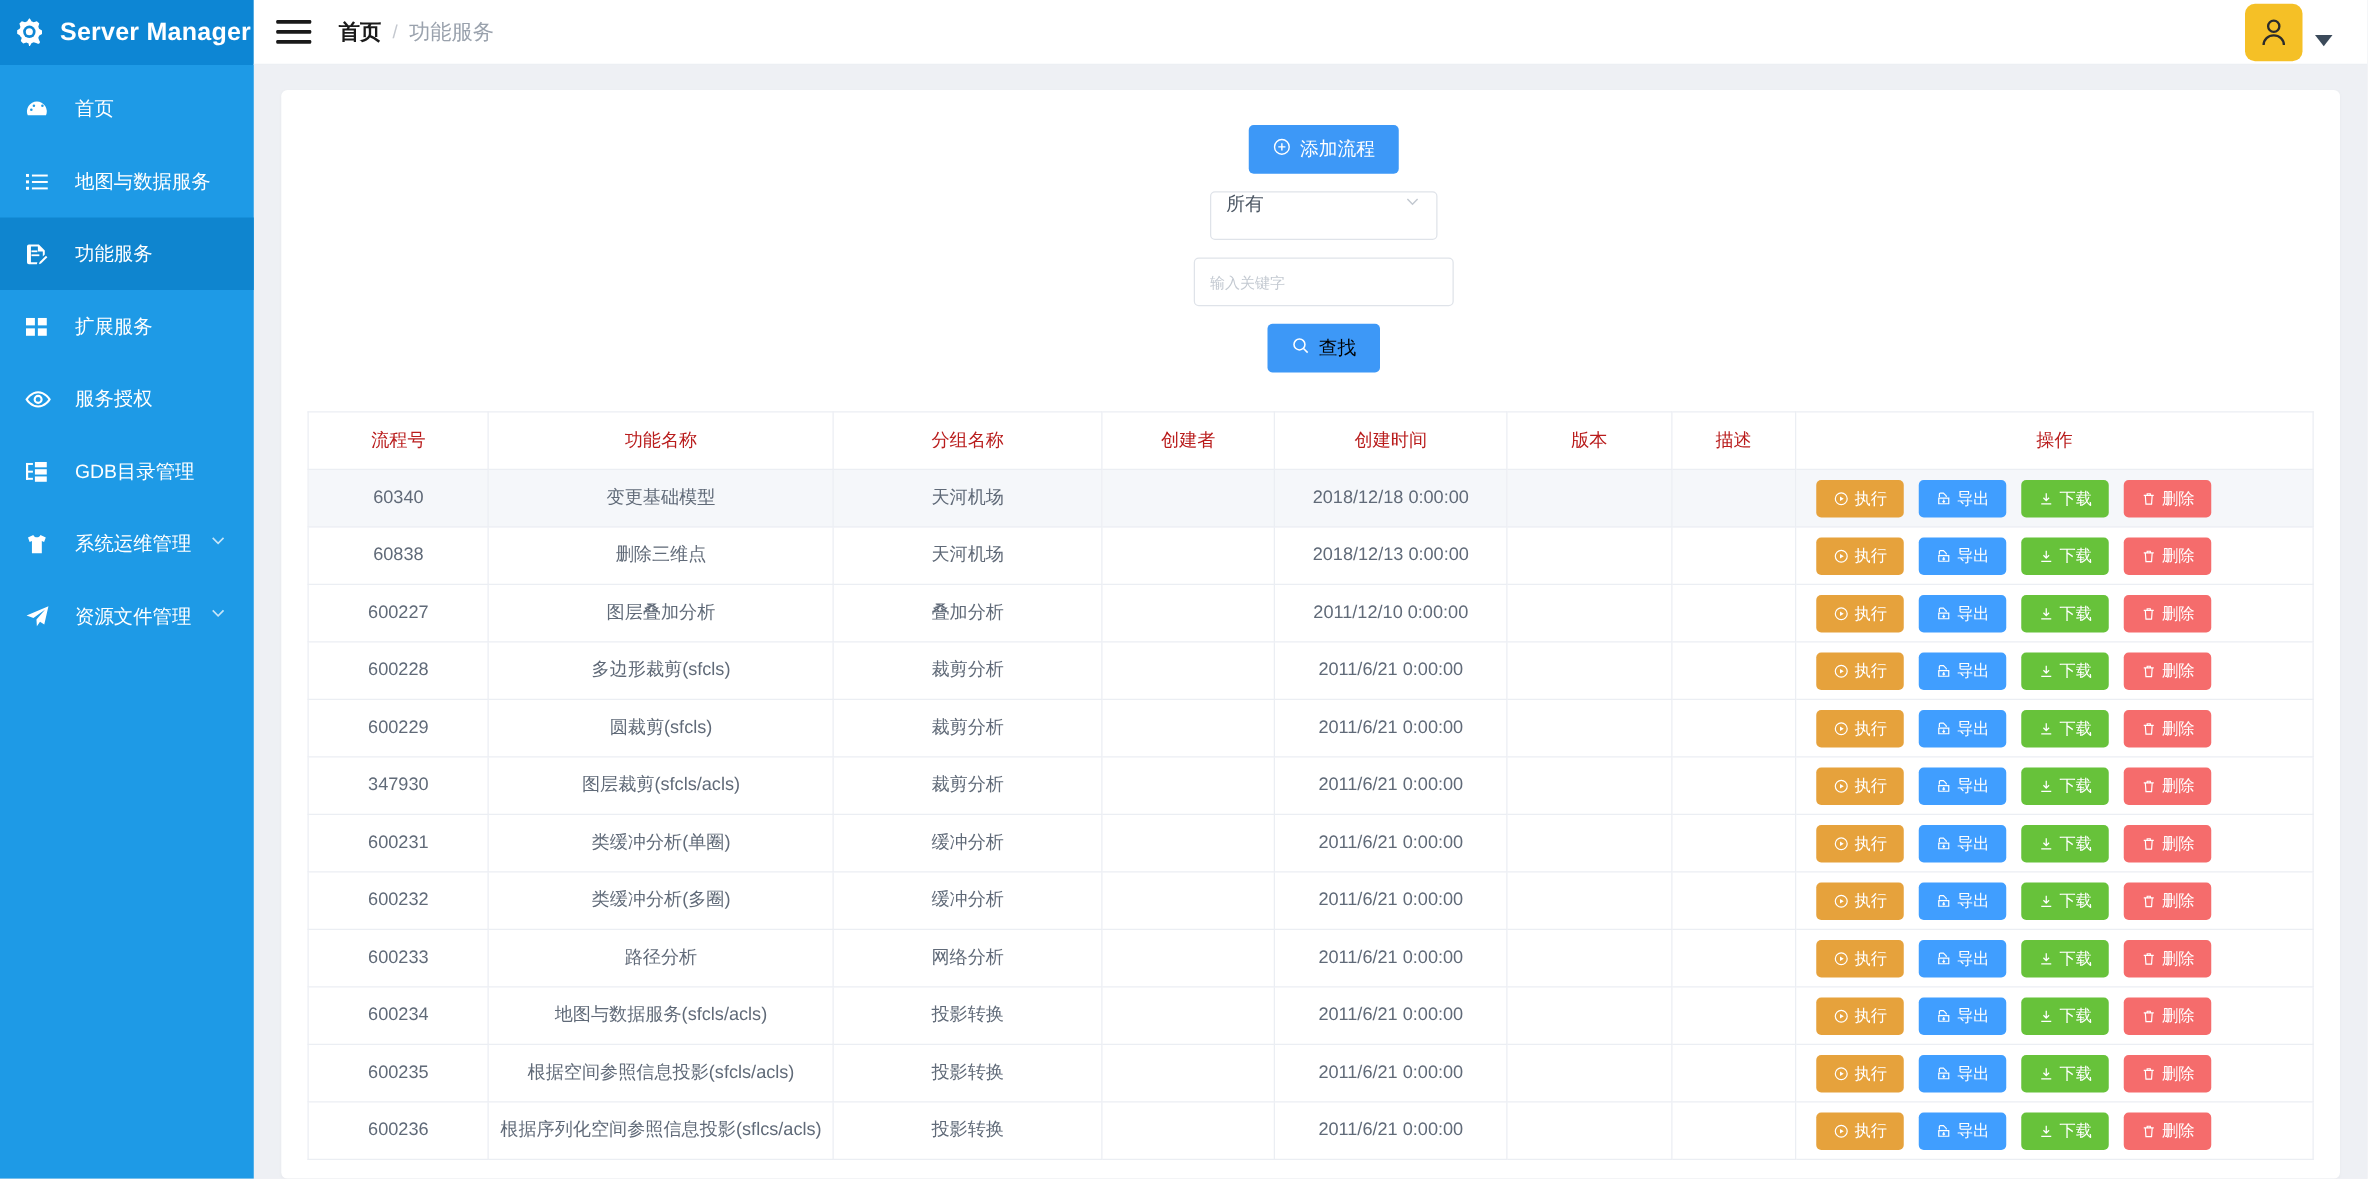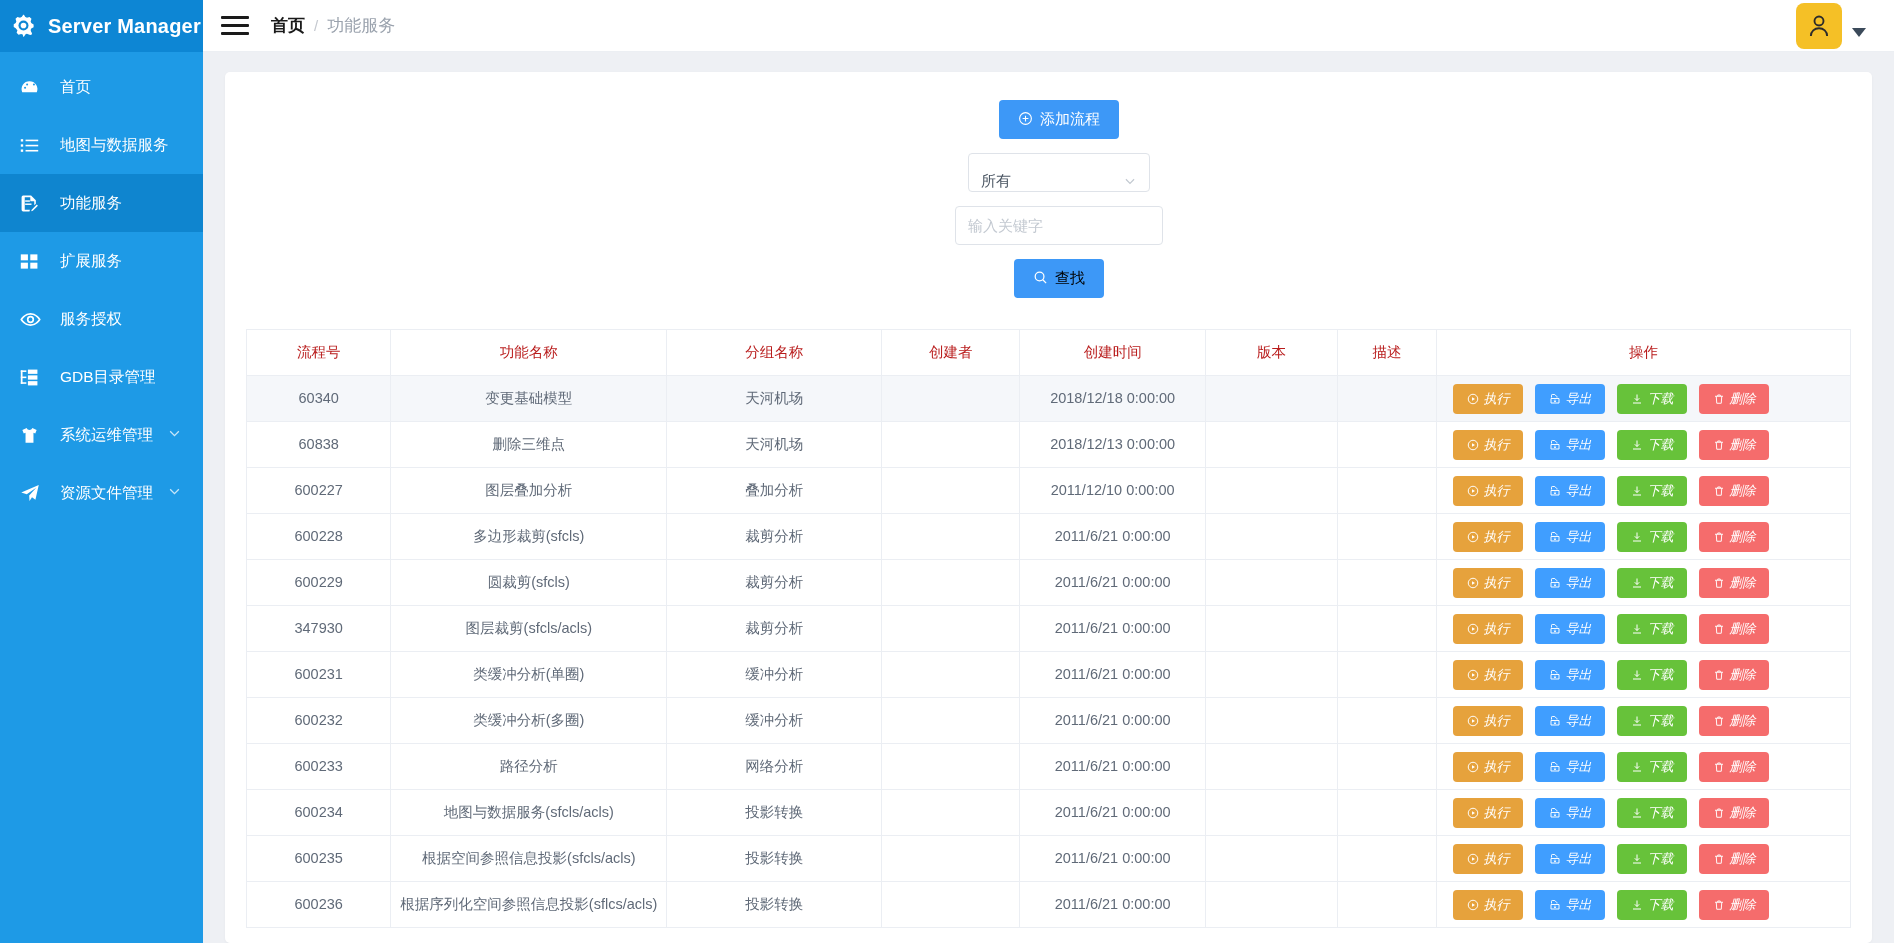--- a/index.html
+++ b/index.html
@@ -99,27 +99,27 @@
     font-family: inherit; display: inline-flex; align-items: center;
     justify-content: center; gap: 7px; white-space: nowrap;
   }
   .btn-add {
     background: #3d98f7; color: #fff;
     height: 39px; padding: 0 19px; font-size: 15px;
   }
   .select-box {
     width: 182px; height: 39px; border: 1px solid #dfe3e9;
     border-radius: 4px; background: #fff;
-    display: flex; align-items: flex-end; padding: 0 12px;
+    display: flex; align-items: flex-start; padding: 0 12px;
     font-size: 15px; color: #4b5663; cursor: pointer;
   }
   .select-caret { margin-left: auto; color: #c2c8d0; }
   .search-input {
     width: 208px; height: 39px; border: 1px solid #dfe3e9;
-    border-radius: 4px; padding: 0 12px; font-size: 15px;
+    border-radius: 4px; padding: 0 12px; font-size: 12px;
     color: #4b5663; font-family: inherit; outline: none; background:#fff;
   }
   .search-input::placeholder { color: #c3c9d1; }
   .btn-search {
     background: #3d98f7; color: #000000;
     height: 39px; padding: 0 19px; font-size: 15px;
   }
 
   
   .tbl-wrap { padding: 0 1px; }
@@ -147,21 +147,20 @@
   .col-desc   { width: 6.2%; }
   .col-ops    { width: 25.8%; }
 
   .ops { display: flex; align-items: center; justify-content: flex-start; gap: 12px; padding-left: 12px;}
   .opbtn {
     border: none; border-radius: 4px; color: #fff;
     height: 30px; min-width: 70px; padding: 0 12px;
     font-size: 13px; cursor: pointer; font-family: inherit;
     display: inline-flex; align-items: center; justify-content: center; gap: 5px;
     white-space: nowrap;
-    font-style: italic;
   }
   .op-exec   { background: #e6a23c; }
   .op-export { background: #409eff; }
   .op-down   { background: #67c23a; }
   .op-del    { background: #f56c6c; }
   .opbtn svg { display:block; }
 </style>
 </head>
 <body>
 

